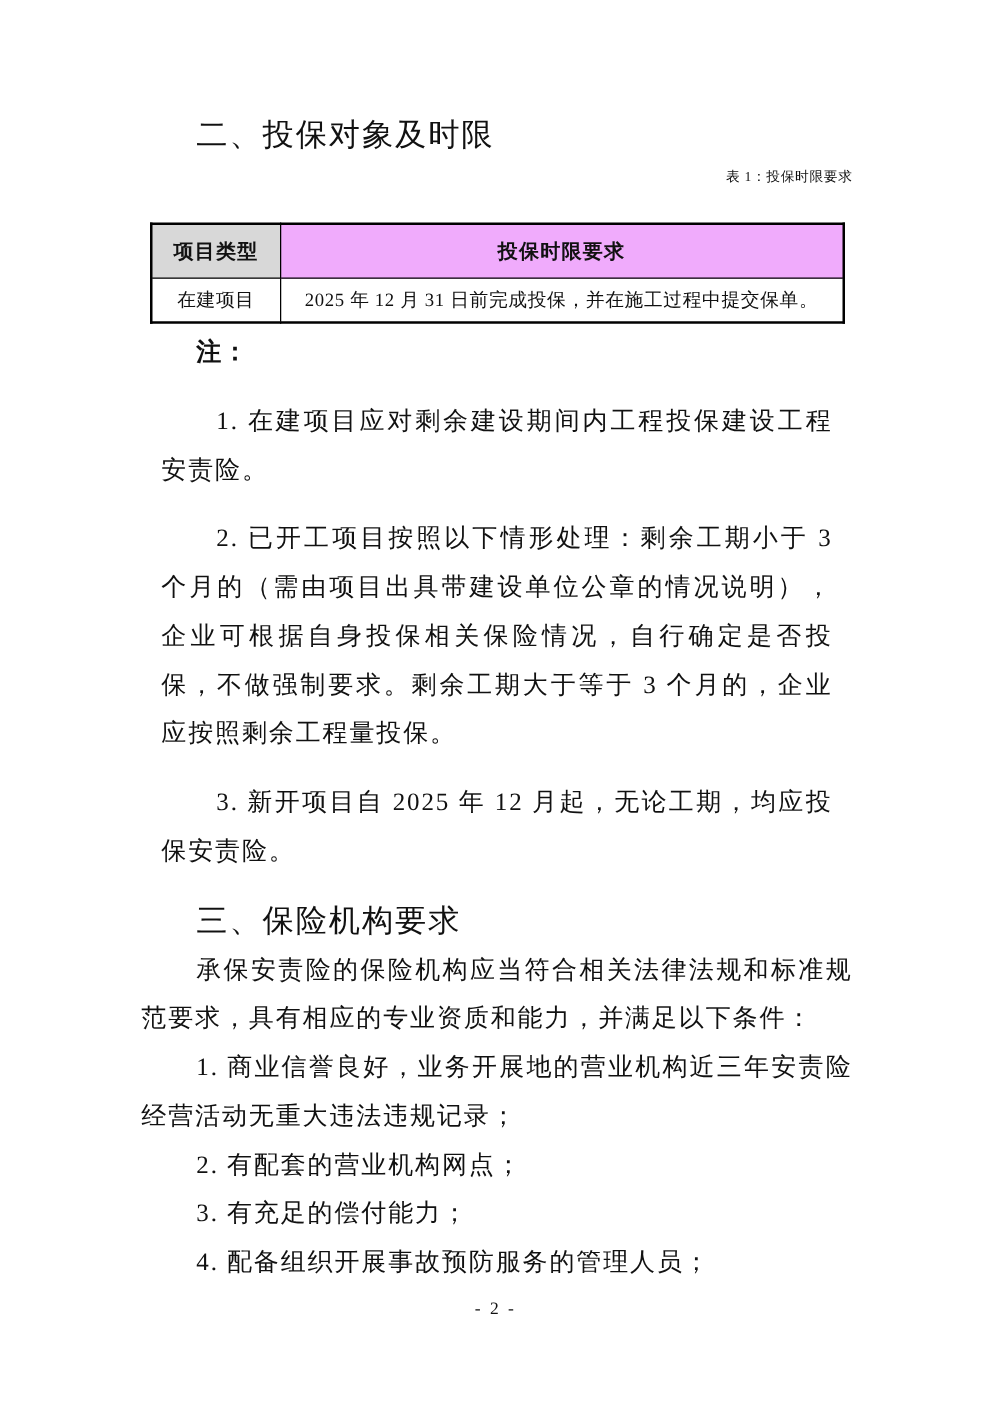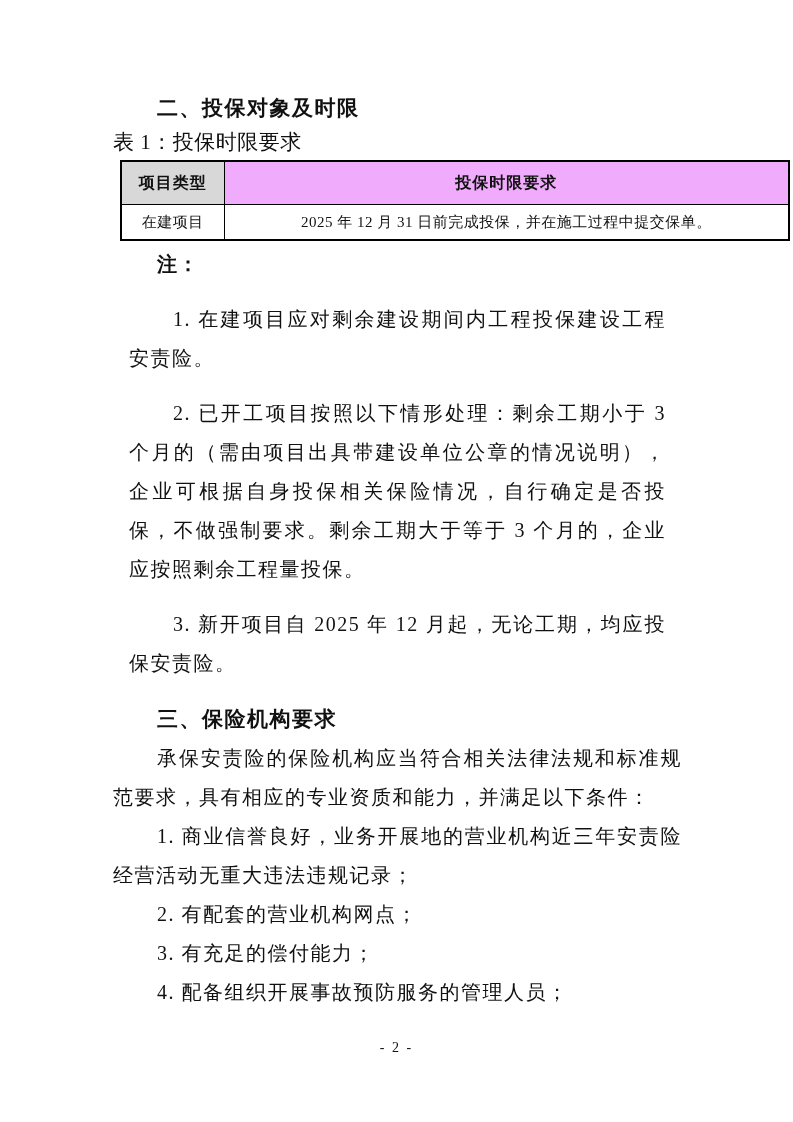--- a/index.html
+++ b/index.html
@@ -13,47 +13,48 @@
     height: 1122px;
     box-sizing: border-box;
     background: #ffffff;
     padding: 88px 111px 0 113px;
     overflow: hidden;
     color: #111111;
     font-family: "Liberation Serif", "DejaVu Serif", serif;
   }
   .heading {
     font-family: "Liberation Sans", "DejaVu Sans", sans-serif;
-    font-weight: bold;
-    font-size: 21px;
+    font-weight: normal;
+    font-size: 25px;
     line-height: 40px;
     letter-spacing: 1.5px;
     text-indent: 44px;
     margin: 0;
   }
   .body-par {
     font-size: 20px;
     line-height: 39px;
     letter-spacing: 1.5px;
     text-align: justify;
     text-justify: inter-character;
     text-align-last: left;
     text-indent: 44px;
     margin: 0;
   }
   .table-caption {
-    font-size: 21px;
+    font-size: 11px;
     line-height: 24px;
     letter-spacing: 0.5px;
     margin: 2px 0 0 0;
+    text-align: right;
   }
   table.req-table {
     border-collapse: collapse;
-    width: 670px;
-    margin: 6px 0 0 7px;
+    width: 556px;
+    margin: 24px 0 0 7px;
     border: 2px solid #000000;
     table-layout: fixed;
   }
   table.req-table th {
     font-family: "Liberation Sans", "DejaVu Sans", sans-serif;
     font-weight: bold;
     font-size: 16px;
     height: 40px;
     border: 1px solid #000000;
     text-align: center;

